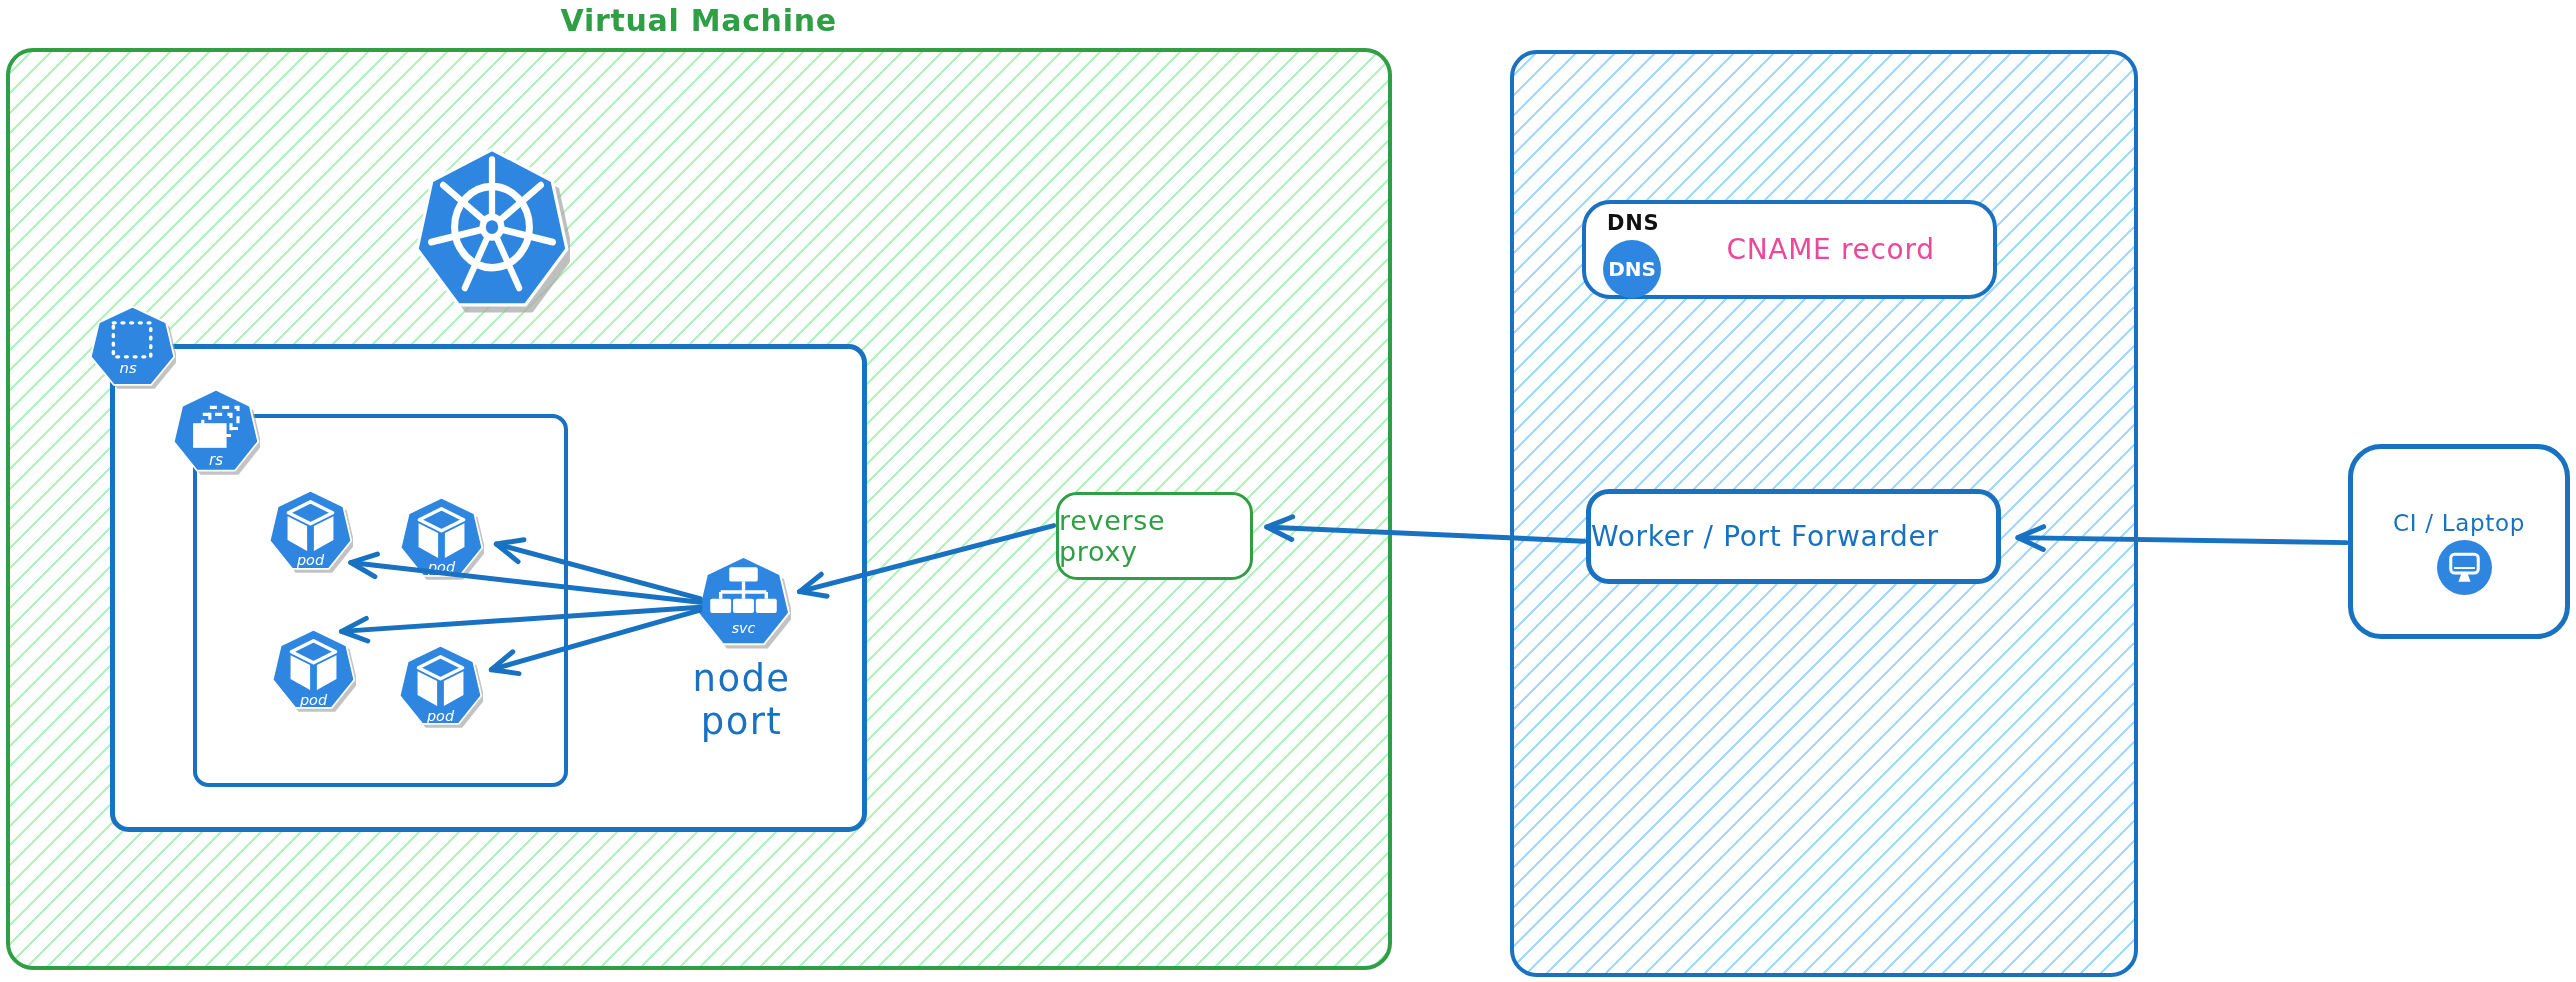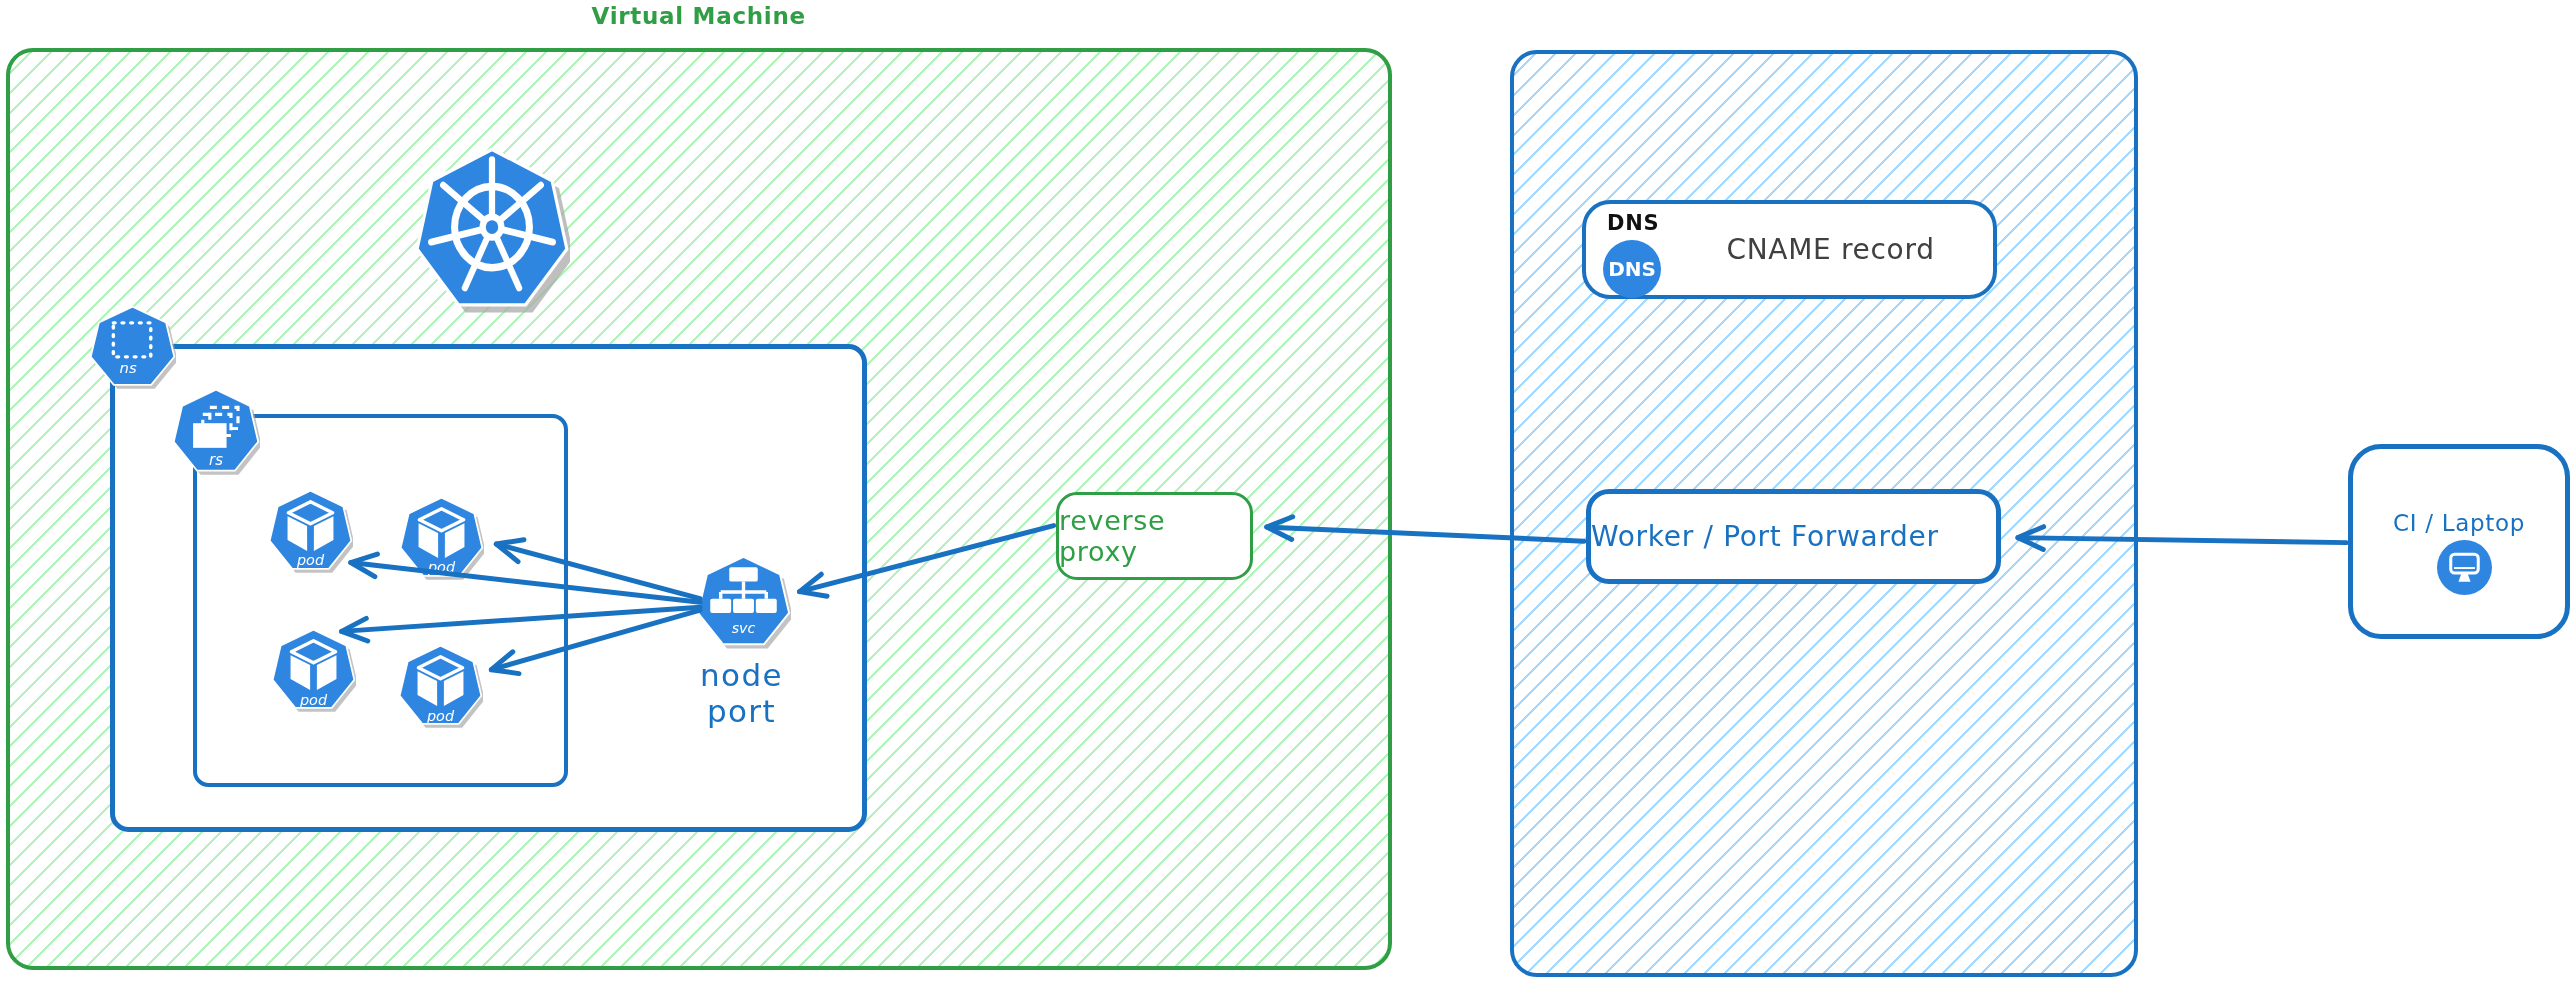--- a/index.html
+++ b/index.html
@@ -13,21 +13,21 @@
     left:5.7px;top:48px;width:1386px;height:922px;
     border:4.3px solid #2f9e44;
     background:repeating-linear-gradient(135deg,#b2f2bb 0 2.1px,rgba(255,255,255,0) 2.1px 14px);
   }
   .ext-region{
     left:1510px;top:50px;width:628px;height:927px;
     border:4.3px solid #1971c2;
     background:repeating-linear-gradient(135deg,#a5d8ff 0 2.1px,rgba(255,255,255,0) 2.1px 14px);
   }
   .region-title{
-    position:absolute;top:2.8px;text-align:center;font-size:23px;letter-spacing:0.7px;
+    position:absolute;top:2.8px;text-align:center;font-size:30px;letter-spacing:0.7px;
     font-weight:600;z-index:3;white-space:nowrap;
   }
   .vm-title{left:5.7px;width:1386px;color:#2f9e44;}
   .ext-title{left:1510px;width:628px;color:#1971c2;}
 
   
   .white-box{position:absolute;box-sizing:border-box;background:#ffffff;z-index:2;}
   .ns-box{left:110px;top:344px;width:757px;height:488px;border:5px solid #1971c2;border-radius:18.5px;}
   .rs-box{left:193px;top:414px;width:375px;height:373px;border:4.3px solid #1971c2;border-radius:15.6px;background:transparent;}
   .rp-box{
@@ -35,21 +35,21 @@
     display:flex;align-items:center;justify-content:center;color:#2f9e44;font-size:27px;letter-spacing:0.7px;margin-top:12px;
   }
   .dns-card{left:1582px;top:200px;width:415px;height:99px;border:4.3px solid #1971c2;border-radius:28px;}
   .dns-tag{position:absolute;left:21px;top:7px;color:#111111;font-size:21px;font-weight:600;letter-spacing:0.7px;}
   .dns-badge{
     position:absolute;left:17px;top:36px;width:58px;height:58px;border-radius:50%;background:#2e86e0;
     display:flex;align-items:center;justify-content:center;color:#ffffff;font-size:20px;font-weight:700;
   }
   .dns-label{
     position:absolute;left:99px;top:0;right:17px;height:100%;
-    display:flex;align-items:center;justify-content:center;color:#404040;font-size:28px;letter-spacing:0.7px;
+    display:flex;align-items:center;justify-content:center;color:#ec4899;font-size:28px;letter-spacing:0.7px;
   }
   .worker-card{
     left:1586px;top:489px;width:415px;height:95px;border:5px solid #1971c2;border-radius:23px;
     display:flex;align-items:center;justify-content:flex-start;color:#1971c2;font-size:28px;letter-spacing:0.7px;
   }
   .ci-card{left:2348px;top:444px;width:222px;height:195px;border:5px solid #1971c2;border-radius:33px;}
   .ci-label{position:absolute;left:0;top:61px;width:100%;text-align:center;color:#1971c2;font-size:23px;letter-spacing:0.7px;}
   .ci-badge{
     position:absolute;left:84px;top:91px;width:55px;height:55px;border-radius:50%;background:#2e86e0;
   }
@@ -63,21 +63,21 @@
   .rs-icon{left:172px;top:388px;width:88px;height:88px;}
   .pod-1{left:268px;top:489px;width:85px;height:85px;}
   .pod-2{left:399px;top:496px;width:85px;height:85px;}
   .pod-3{left:271px;top:628px;width:85px;height:85px;}
   .pod-4{left:398px;top:644px;width:85px;height:85px;}
   .svc-icon{left:696px;top:555px;width:95px;height:95px;}
   svg text{font-family:"DejaVu Sans",sans-serif;fill:#ffffff;text-anchor:middle;font-style:italic;}
 
   .node-port-label{
     position:absolute;left:660px;top:657px;width:163px;text-align:center;z-index:3;
-    color:#1971c2;font-size:31px;letter-spacing:1.4px;
+    color:#1971c2;font-size:37px;letter-spacing:1.4px;
   }
 
   
   .arrows{position:absolute;left:0;top:0;width:2576px;height:983px;z-index:4;pointer-events:none;}
 </style>
 </head>
 <body>
 
 <div id="canvas">
 

